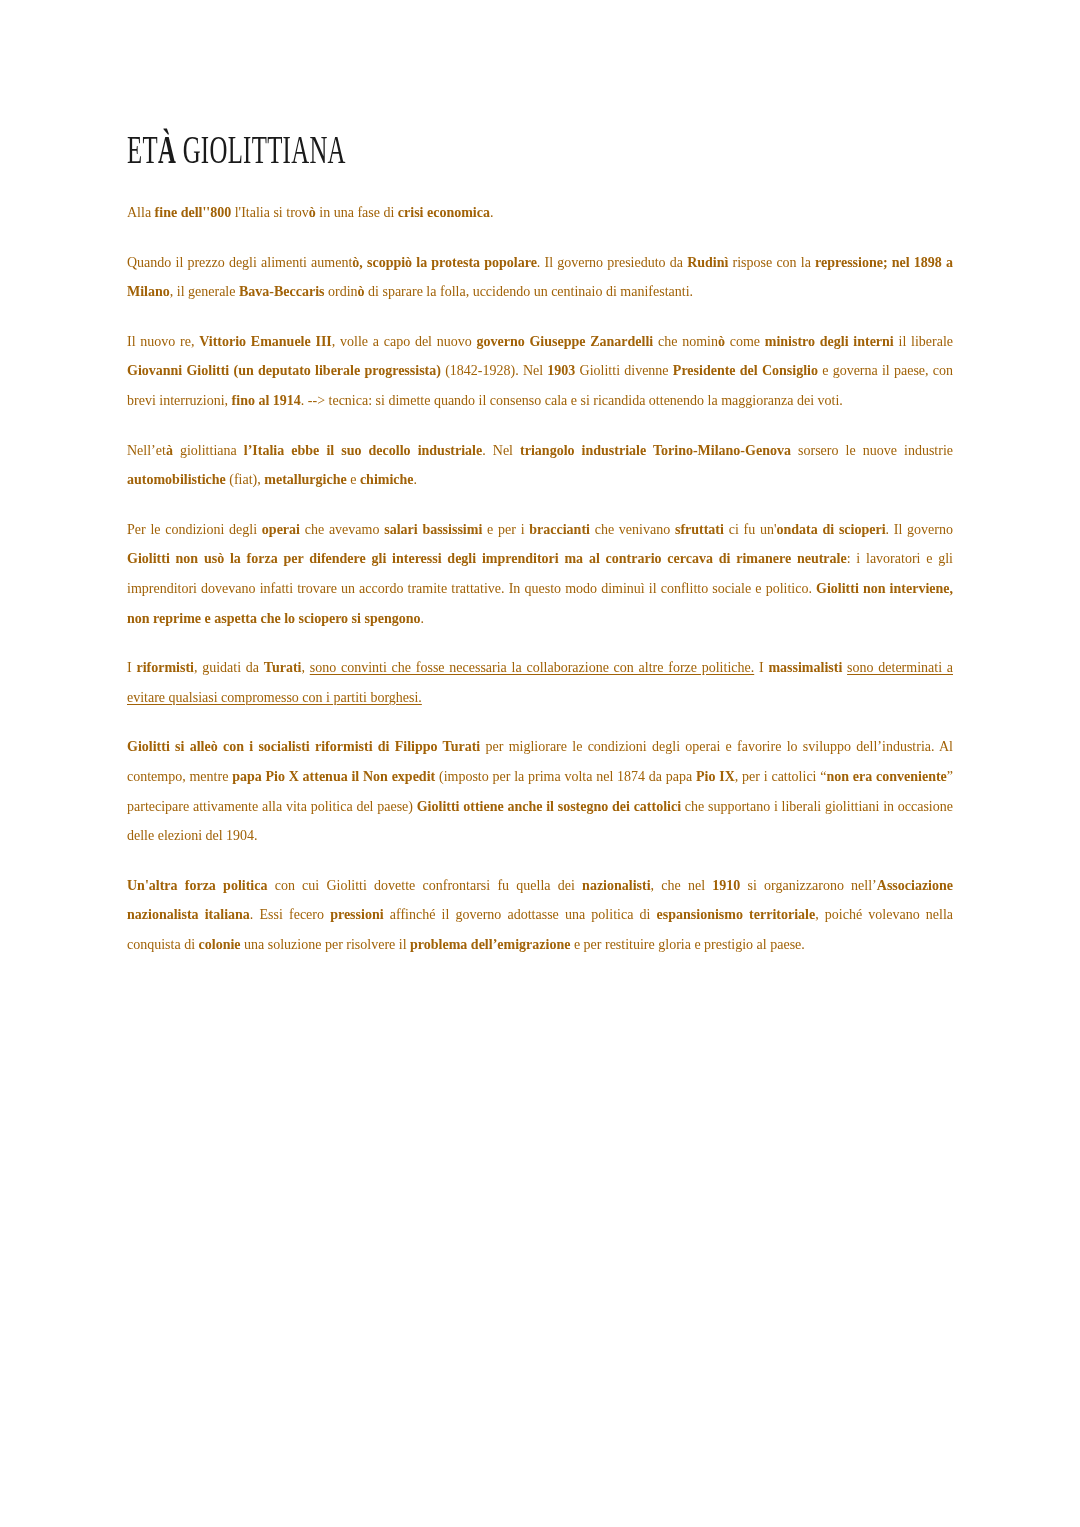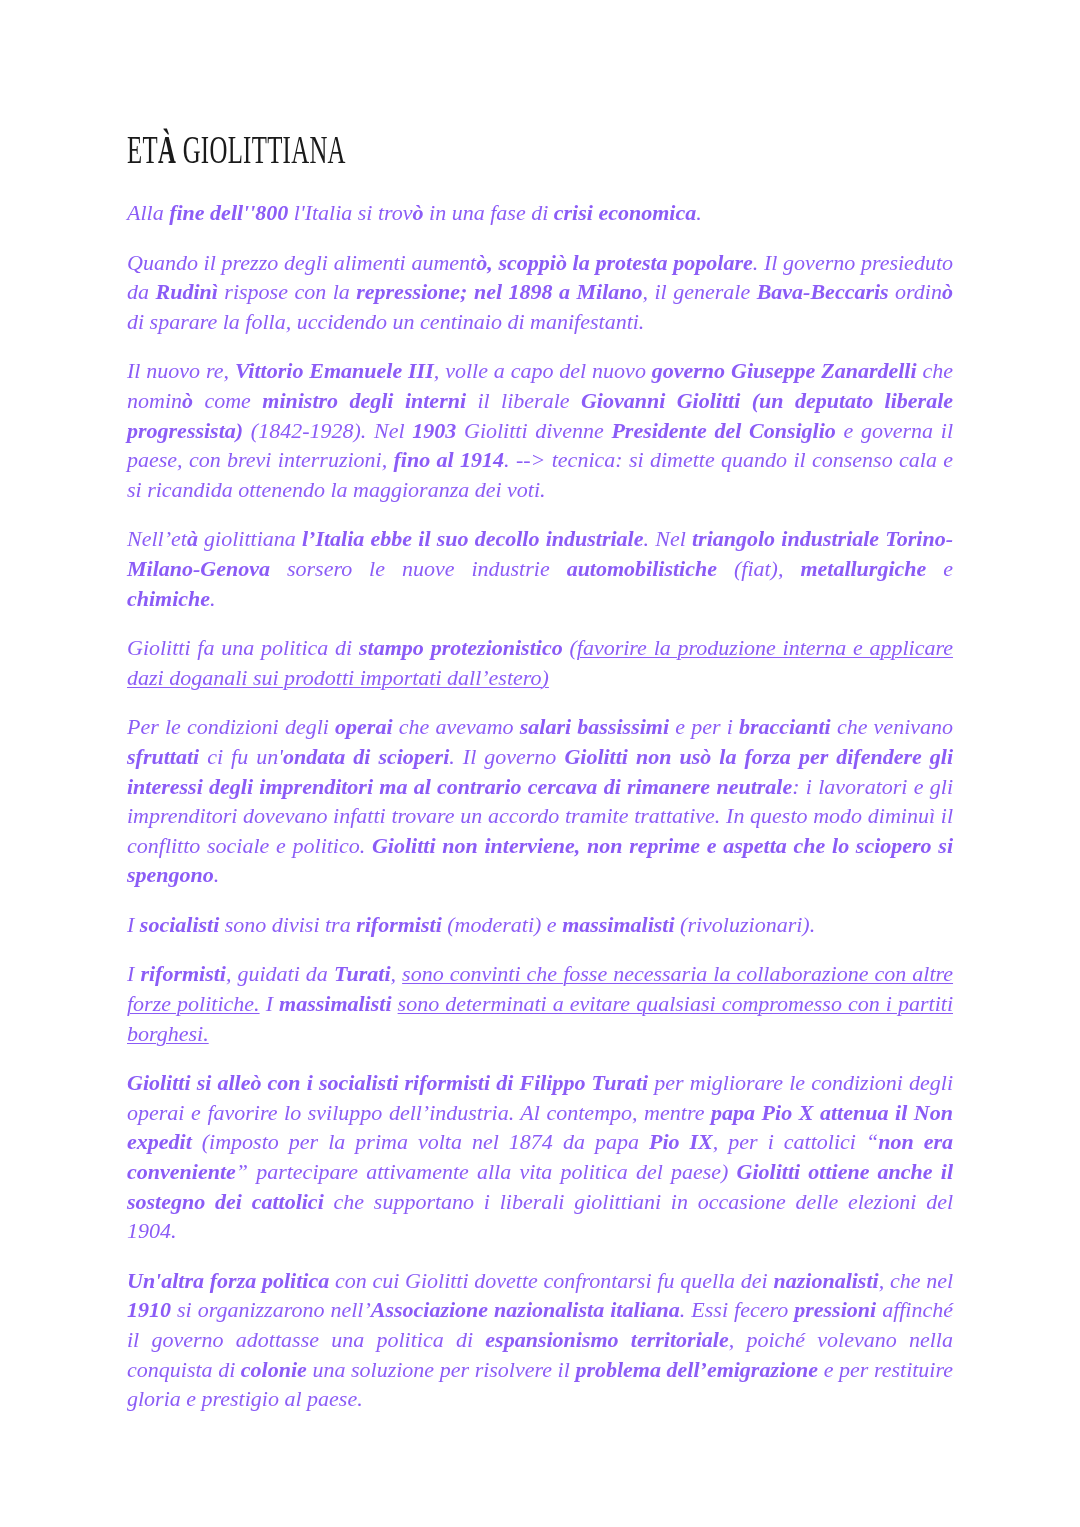--- a/index.html
+++ b/index.html
@@ -36,27 +36,26 @@
     color: #1a1a1a;
   }
   .doc-title .accented {
     font-weight: 700;
   }
   .body-col {
     width: 826px;
   }
   p.para {
     margin: 0 0 20px 0;
-    font-size: 22px;
+    font-size: 14px;
     line-height: 29.6px;
     text-align: justify;
     text-justify: inter-word;
-    color: #8b5cf6;
+    color: #a16207;
     hyphens: none;
-    font-style: italic;
   }
   p.para:last-child {
     margin-bottom: 3px;
   }
   b, .b {
     font-weight: 700;
   }
   u, .u {
     text-decoration: underline;
     text-underline-offset: 2px;
@@ -70,21 +69,19 @@
 
   <h1 class="doc-title">
     <span>ET</span><span class="accented">À</span><span> GIOLITTIANA</span>
   </h1>
 
   <div class="body-col">
       <p class="para"><span>Alla </span><span class="b">fine dell''800</span><span> l'Italia si trov</span><span class="b">ò</span><span> in una fase di </span><span class="b">crisi economica</span><span>.</span></p>
       <p class="para"><span>Quando il prezzo degli alimenti aument</span><span class="b">ò, scoppiò la protesta popolare</span><span>. Il governo presieduto da </span><span class="b">Rudinì</span><span> rispose con la </span><span class="b">repressione; nel 1898 a Milano</span><span>, il generale </span><span class="b">Bava-Beccaris</span><span> ordin</span><span class="b">ò</span><span> di sparare la folla, uccidendo un centinaio di manifestanti.</span></p>
       <p class="para"><span>Il nuovo re, </span><span class="b">Vittorio Emanuele III</span><span>, volle a capo del nuovo </span><span class="b">governo Giuseppe Zanardelli</span><span> che nomin</span><span class="b">ò</span><span> come </span><span class="b">ministro degli interni</span><span> il liberale </span><span class="b">Giovanni Giolitti (un deputato liberale progressista)</span><span> (1842-1928). Nel </span><span class="b">1903</span><span> Giolitti divenne </span><span class="b">Presidente del Consiglio</span><span> e governa il paese, con brevi interruzioni, </span><span class="b">fino al 1914</span><span>. --&gt; tecnica: si dimette quando il consenso cala e si ricandida ottenendo la maggioranza dei voti.</span></p>
       <p class="para"><span>Nell’et</span><span class="b">à</span><span> giolittiana </span><span class="b">l’Italia ebbe il suo decollo industriale</span><span>. Nel </span><span class="b">triangolo industriale Torino-Milano-Genova</span><span> sorsero le nuove industrie </span><span class="b">automobilistiche</span><span> (fiat), </span><span class="b">metallurgiche</span><span> e </span><span class="b">chimiche</span><span>.</span></p>
-      <p class="para"><span>Giolitti fa una politica di </span><span class="b">stampo protezionistico</span><span> (</span><span class="u">favorire la produzione interna e applicare dazi doganali sui prodotti importati dall’estero)</span></p>
       <p class="para"><span>Per le condizioni degli </span><span class="b">operai</span><span> che avevamo </span><span class="b">salari bassissimi</span><span> e per i </span><span class="b">braccianti</span><span> che venivano </span><span class="b">sfruttati</span><span> ci fu un'</span><span class="b">ondata di scioperi</span><span>. Il governo </span><span class="b">Giolitti non usò la forza per difendere gli interessi degli imprenditori ma al contrario cercava di rimanere neutrale</span><span>: i lavoratori e gli imprenditori dovevano infatti trovare un accordo tramite trattative. In questo modo diminuì il conflitto sociale e politico. </span><span class="b">Giolitti non interviene, non reprime e aspetta che lo sciopero si spengono</span><span>.</span></p>
-      <p class="para"><span>I </span><span class="b">socialisti</span><span> sono divisi tra </span><span class="b">riformisti</span><span> (moderati) e </span><span class="b">massimalisti</span><span> (rivoluzionari).</span></p>
       <p class="para"><span>I </span><span class="b">riformisti</span><span>, guidati da </span><span class="b">Turati</span><span>, </span><span class="u">sono convinti che fosse necessaria la collaborazione con altre forze politiche.</span><span> I </span><span class="b">massimalisti</span><span> </span><span class="u">sono determinati a evitare qualsiasi compromesso con i partiti borghesi.</span></p>
       <p class="para"><span class="b">Giolitti si alleò con i socialisti riformisti di Filippo Turati</span><span> per migliorare le condizioni degli operai e favorire lo sviluppo dell’industria. Al contempo, mentre </span><span class="b">papa Pio X attenua il Non expedit</span><span> (imposto per la prima volta nel 1874 da papa </span><span class="b">Pio IX</span><span>, per i cattolici “</span><span class="b">non era conveniente</span><span>” partecipare attivamente alla vita politica del paese) </span><span class="b">Giolitti ottiene anche il sostegno dei cattolici</span><span> che supportano i liberali giolittiani in occasione delle elezioni del 1904.</span></p>
       <p class="para"><span class="b">Un'altra forza politica</span><span> con cui Giolitti dovette confrontarsi fu quella dei </span><span class="b">nazionalisti</span><span>, che nel </span><span class="b">1910</span><span> si organizzarono nell’</span><span class="b">Associazione nazionalista italiana</span><span>. Essi fecero </span><span class="b">pressioni</span><span> affinché il governo adottasse una politica di </span><span class="b">espansionismo territoriale</span><span>, poiché volevano nella conquista di </span><span class="b">colonie</span><span> una soluzione per risolvere il </span><span class="b">problema dell’emigrazione</span><span> e per restituire gloria e prestigio al paese.</span></p>
     </div>
 
 </div>
 
 </body></html>

